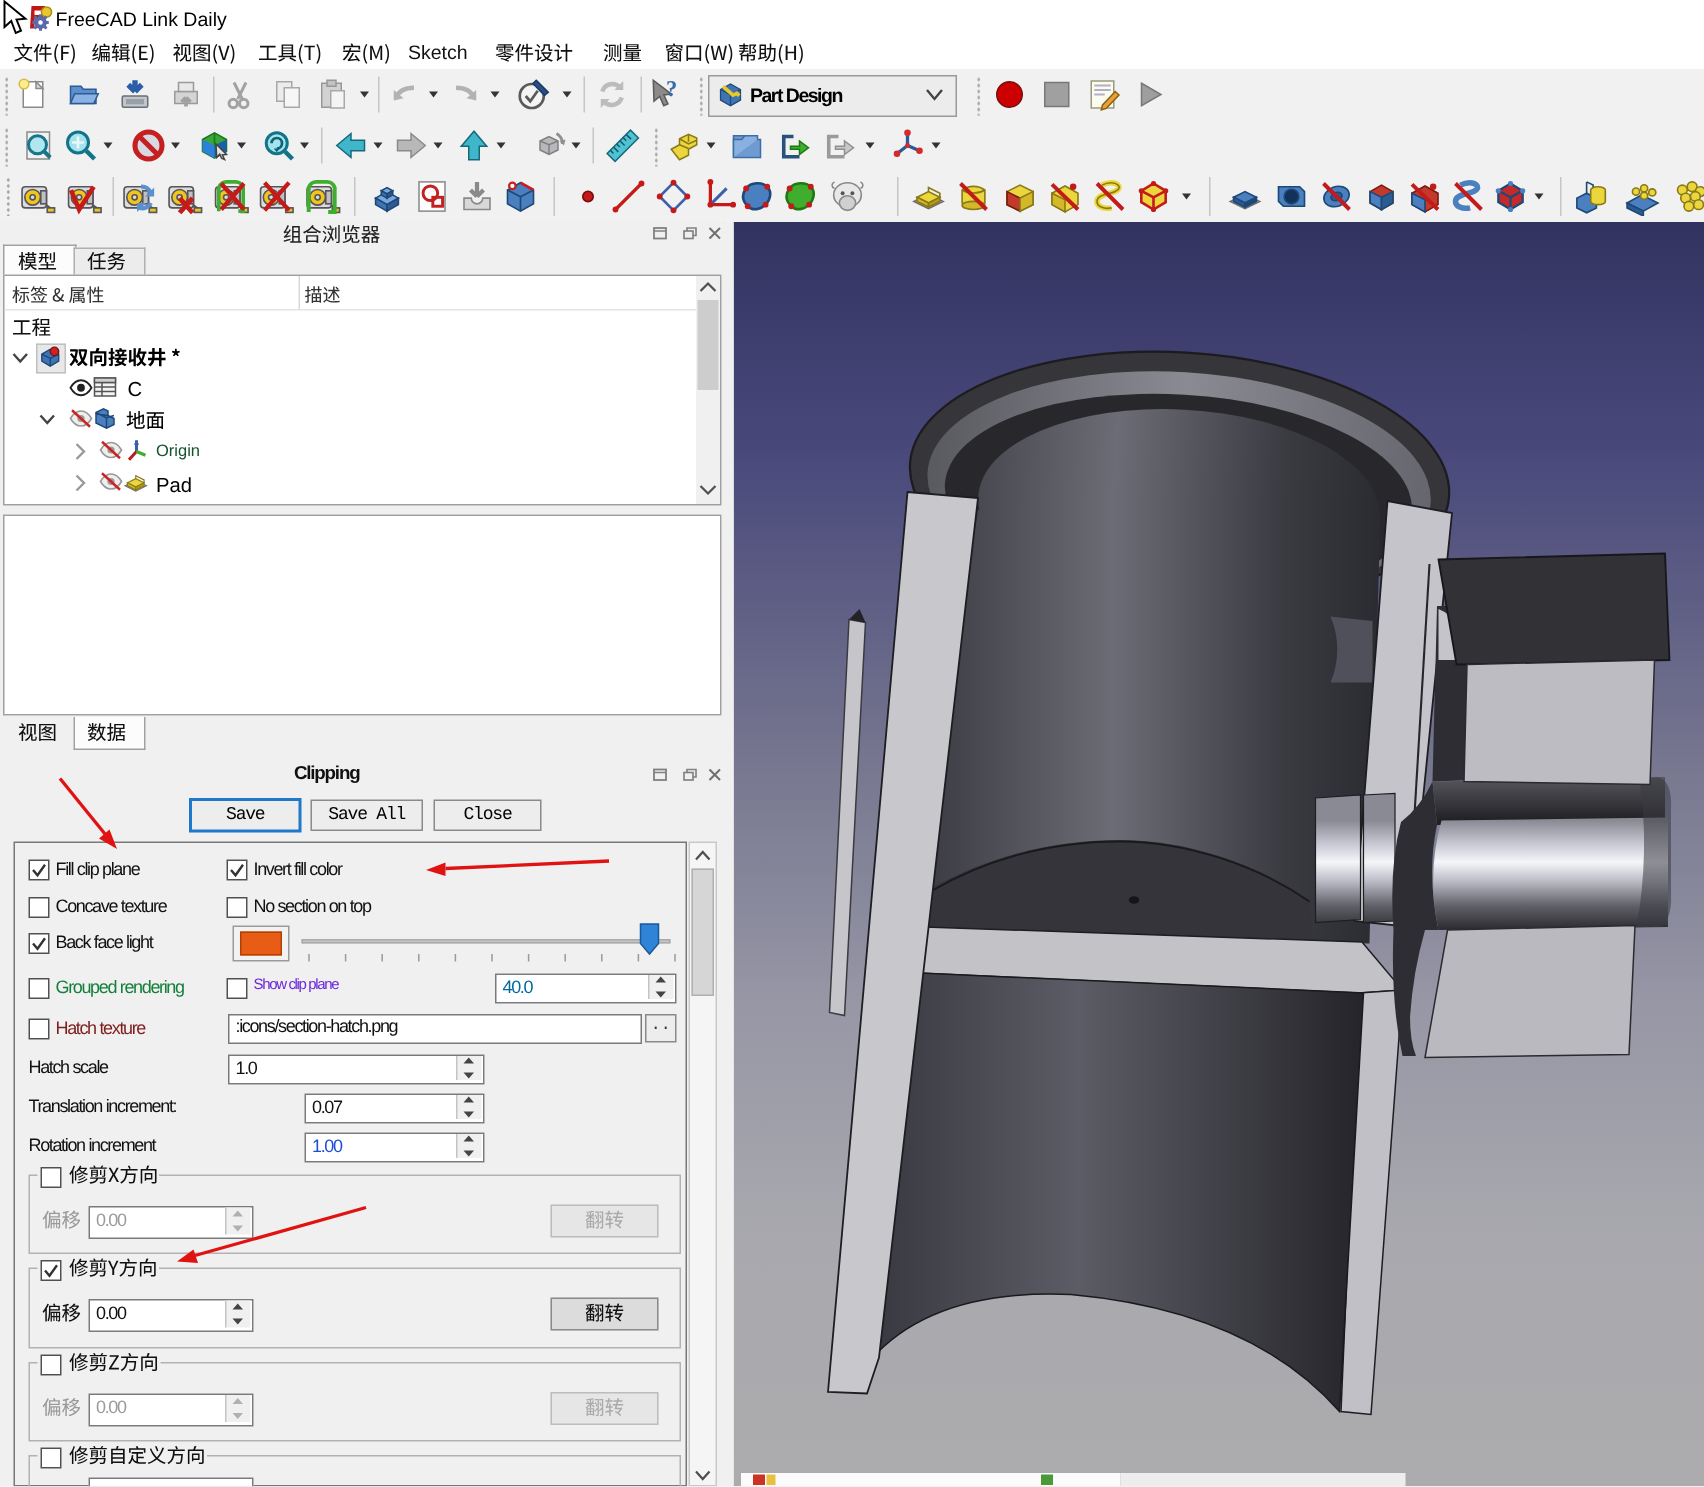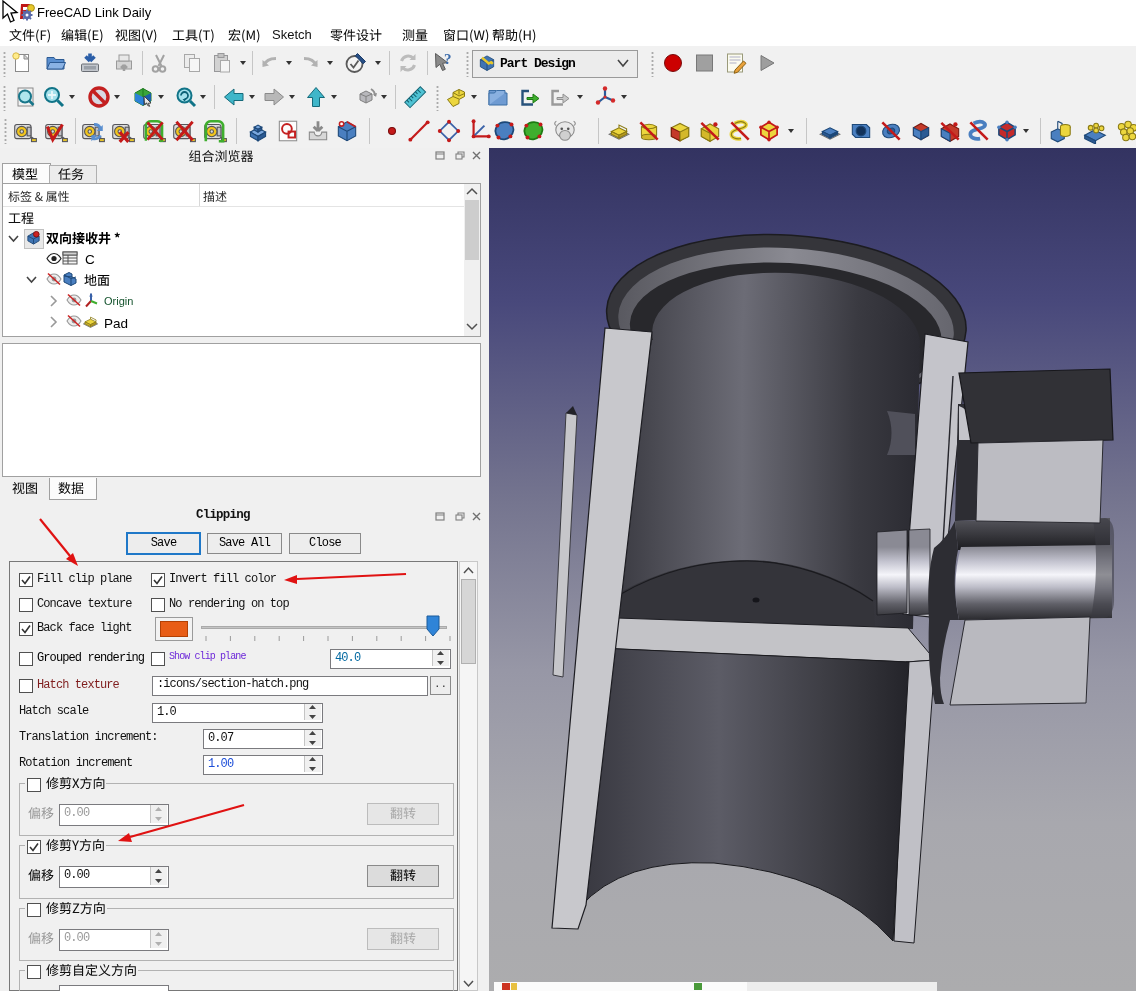--- a/index.html
+++ b/index.html
@@ -1,20 +1,20 @@
 <!DOCTYPE html>
 <html><head><meta charset="utf-8"><style>
 html,body{margin:0;padding:0}
 #root{position:relative;width:1136px;height:991px;background:#f0f0f0;overflow:hidden;
  font-family:"Liberation Sans",sans-serif;-webkit-font-smoothing:antialiased}
 .abs{position:absolute}
 .dd{position:absolute;width:0;height:0;border-left:3.5px solid transparent;border-right:3.5px solid transparent;border-top:4px solid #333}
 .vsep{position:absolute;width:1px;background:#c6c6c6}
 .grip{position:absolute;width:3px;background-image:radial-gradient(circle,#aaa 1px,transparent 1.2px);background-size:3px 4px}
-.mono{font-family:Liberation Mono, monospace}
+.mono{font-family:Liberation Sans, sans-serif}
 .cb{position:absolute;width:12px;height:12px;background:#fff;border:1px solid #505050}
 .spin{position:absolute;background:#fff;border:1px solid #7a7a7e}
 .gbox{position:absolute;border:1px solid #b2b2b2}
 .btn{position:absolute;background:#ededed;border:1px solid #8a8a8a;text-align:center;font-family:"Liberation Mono",monospace}
 </style></head><body>
 <div id="root">
     <div class="abs" style="left:0;top:0;width:1136px;height:24px;background:#fff"></div>
     <svg class="abs" style="left:0;top:0" width="40" height="28" viewBox="0 0 40 28">
 <g>
         <path d="M21 4h9v3h-7v3h6v3h-6v6h-3z" fill="#c01616"></path>
@@ -560,21 +560,21 @@
     </svg>
     <div class="abs mono" style="left:37px;top:572px;font-size:12px;letter-spacing:-0.9px;color:#111">Fill clip plane</div>
     <div class="cb" style="left:151px;top:573px;border-color:#505050"></div>
     <svg class="abs" style="left:151px;top:573px" width="14" height="14">
       <path d="M3 7l3 3.5L11 3.5" fill="none" stroke="#333" stroke-width="1.6"></path>
     </svg>
     <div class="abs mono" style="left:169px;top:572px;font-size:12px;letter-spacing:-0.9px;color:#111">Invert fill color</div>
     <div class="cb" style="left:19px;top:598px;border-color:#505050"></div>
     <div class="abs mono" style="left:37px;top:597px;font-size:12px;letter-spacing:-0.9px;color:#111">Concave texture</div>
     <div class="cb" style="left:151px;top:598px;border-color:#505050"></div>
-    <div class="abs mono" style="left:169px;top:597px;font-size:12px;letter-spacing:-0.9px;color:#111">No rendering on top</div>
+    <div class="abs mono" style="left:169px;top:597px;font-size:12px;letter-spacing:-0.9px;color:#111">No section on top</div>
     <div class="cb" style="left:19px;top:622px;border-color:#505050"></div>
     <svg class="abs" style="left:19px;top:622px" width="14" height="14">
       <path d="M3 7l3 3.5L11 3.5" fill="none" stroke="#333" stroke-width="1.6"></path>
     </svg>
     <div class="abs mono" style="left:37px;top:621px;font-size:12px;letter-spacing:-0.9px;color:#111">Back face light</div>
     <div class="abs" style="left:155px;top:617px;width:36px;height:22px;background:#f2f2f2;border:1px solid #9a9a9a"></div>
     <div class="abs" style="left:160px;top:621px;width:26px;height:14px;background:#e85d16;border:1px solid #b24004"></div>
     <div class="abs" style="left:201px;top:626px;width:246px;height:3px;background:#c4c4c4;border:1px solid #aaa;box-sizing:border-box"></div>
     <svg class="abs" style="left:425px;top:614px" width="16" height="24">
       <path d="M2 2h12v13l-6 7-6-7z" fill="#2f84d8" stroke="#1a5a9a"></path>
@@ -586,21 +586,21 @@
       <path d="M79.19999999999999 1v5" stroke="#9a9a9a"></path>
       <path d="M103.6 1v5" stroke="#9a9a9a"></path>
       <path d="M128.0 1v5" stroke="#9a9a9a"></path>
       <path d="M152.39999999999998 1v5" stroke="#9a9a9a"></path>
       <path d="M176.79999999999998 1v5" stroke="#9a9a9a"></path>
       <path d="M201.2 1v5" stroke="#9a9a9a"></path>
       <path d="M225.6 1v5" stroke="#9a9a9a"></path>
       <path d="M250.0 1v5" stroke="#9a9a9a"></path>
     </svg>
     <div class="cb" style="left:19px;top:652px;border-color:#505050"></div>
-    <div class="abs mono" style="left:37px;top:651px;font-size:12px;letter-spacing:-0.9px;color:#000000">Grouped rendering</div>
+    <div class="abs mono" style="left:37px;top:651px;font-size:12px;letter-spacing:-0.9px;color:#15803d">Grouped rendering</div>
     <div class="cb" style="left:151px;top:652px;border-color:#505050"></div>
     <div class="abs mono" style="left:169px;top:651px;font-size:10px;letter-spacing:-0.9px;color:#6d28d9">Show clip plane</div>
     <div class="spin" style="left:330px;top:649px;width:119px;height:18px"></div>
     <div class="abs mono" style="left:335px;top:651px;font-size:12px;letter-spacing:-0.9px;color:#0369a1">40.0</div>
     <div class="abs" style="left:432px;top:650px;width:16px;height:16px;background:#f0f0f0;border-left:1px solid #c4c4c4"></div>
     <svg class="abs" style="left:433px;top:650px" width="15" height="16" viewBox="0 0 15 16">
       <path d="M4 5.0l3.5-4 3.5 4z" fill="#444"></path>
       <path d="M4 11.0l3.5 4 3.5-4z" fill="#444"></path>
     </svg>
     <div class="cb" style="left:19px;top:679px;border-color:#505050"></div>

